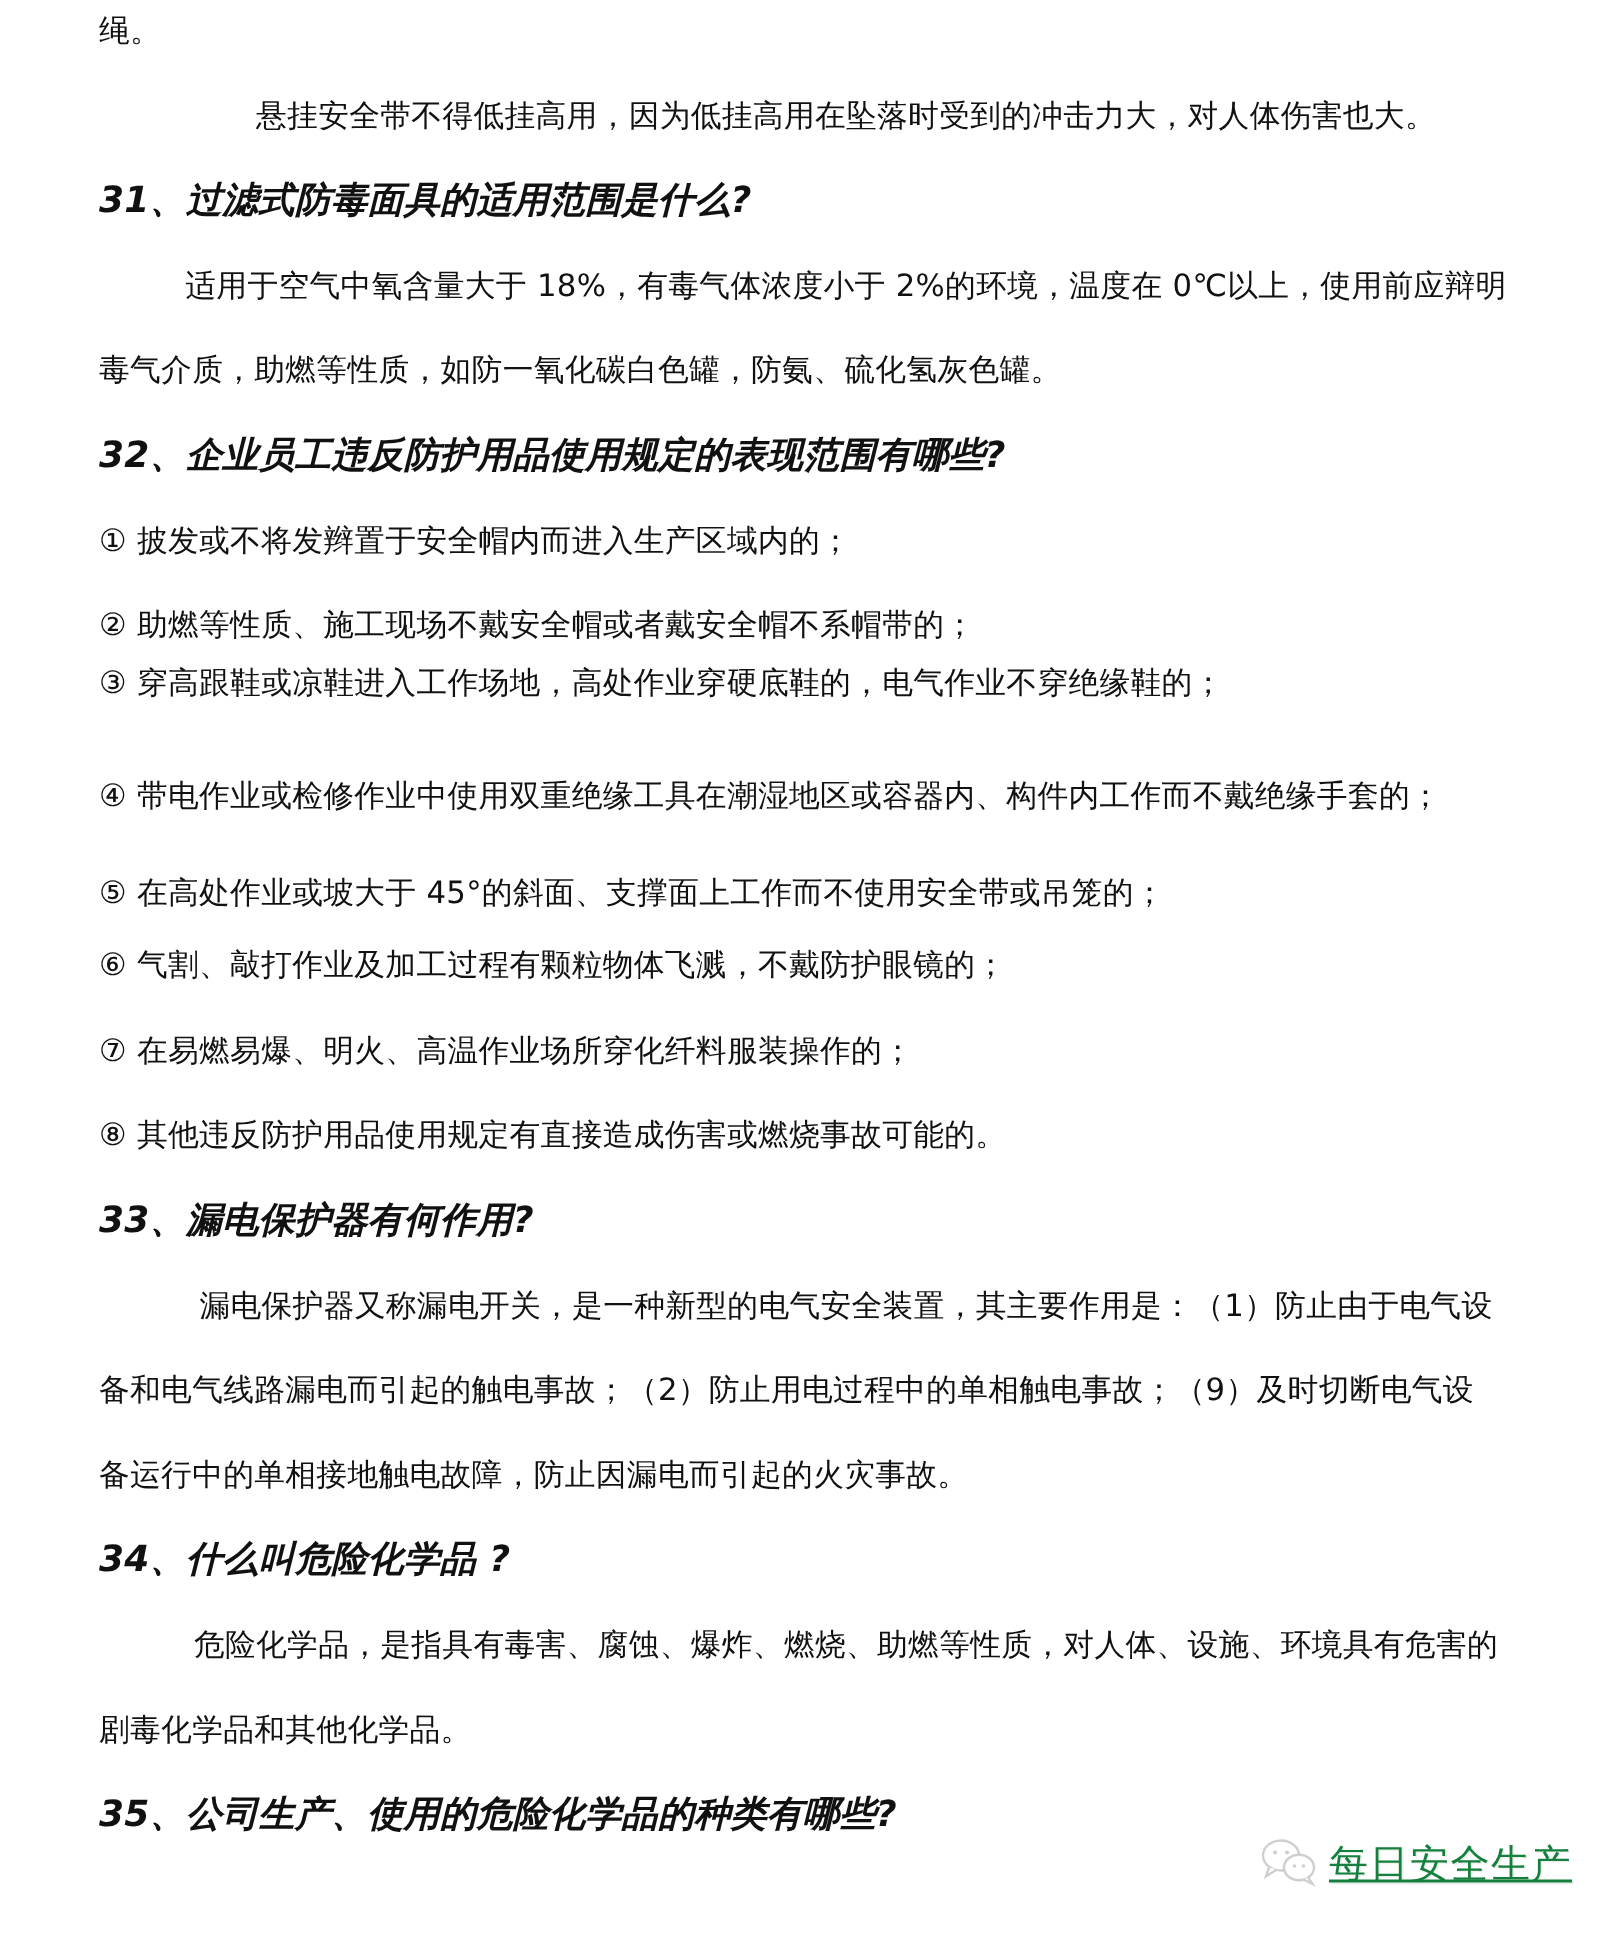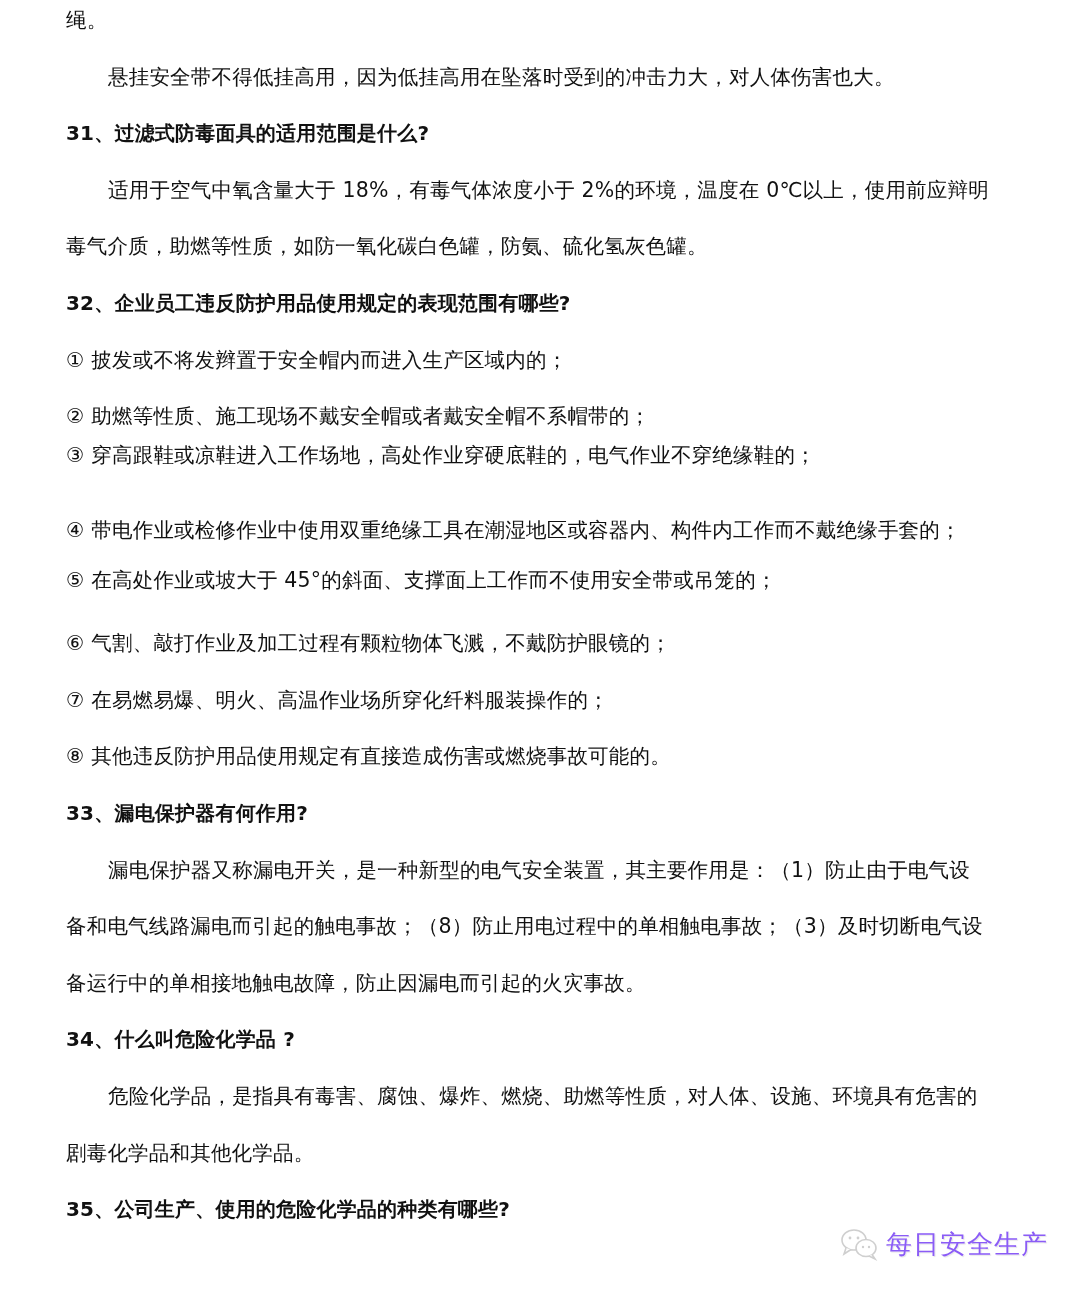--- a/index.html
+++ b/index.html
@@ -7,51 +7,52 @@
       width: 1080px; height: 1289px; position: relative; overflow: hidden;
       font-family: "DejaVu Sans", "Liberation Sans", sans-serif;
       color: #111111;
     }
     .doc { position: absolute; left: 0; top: 0; width: 1080px; }
     .line {
       position: absolute; left: 66px; right: 60px;
       font-size: 20.5px; line-height: 30px; white-space: nowrap;
       letter-spacing: 0.2px;
     }
-    .line.indent { left: 108px; }
-    .line.heading { font-weight: bold; font-size: 20px; }
+    .line.indent { left: 108px; text-align: center; }
+    .line.heading { font-weight: bold; font-size: 24px; font-style: italic; }
     .watermark {
       position: absolute; left: 840px; top: 1222px; height: 40px;
-      display: flex; align-items: flex-end; gap: 6px;
-      color: #8b5cf6; font-size: 26px; letter-spacing: 1px;
+      display: flex; align-items: center; gap: 6px;
+      color: #15803d; font-size: 26px; letter-spacing: 1px;
       text-shadow: 0 0 1px #ffffff, 1px 1px 1px #e4e4e4;
+      text-decoration: underline;
     }
     .watermark svg { display: block; }
   </style>
 </head>
 <body>
 
 <div class="doc">
   <div class="line" style="top:5px">绳。</div>
   <div class="line indent" style="top:62px">悬挂安全带不得低挂高用，因为低挂高用在坠落时受到的冲击力大，对人体伤害也大。</div>
   <div class="line heading" style="top:118px">31、过滤式防毒面具的适用范围是什么?</div>
   <div class="line indent" style="top:175px">适用于空气中氧含量大于 18%，有毒气体浓度小于 2%的环境，温度在 0℃以上，使用前应辩明</div>
   <div class="line" style="top:231px">毒气介质，助燃等性质，如防一氧化碳白色罐，防氨、硫化氢灰色罐。</div>
   <div class="line heading" style="top:288px">32、企业员工违反防护用品使用规定的表现范围有哪些?</div>
   <div class="line" style="top:345px">① 披发或不将发辫置于安全帽内而进入生产区域内的；</div>
   <div class="line" style="top:401px">② 助燃等性质、施工现场不戴安全帽或者戴安全帽不系帽带的；</div>
   <div class="line" style="top:440px">③ 穿高跟鞋或凉鞋进入工作场地，高处作业穿硬底鞋的，电气作业不穿绝缘鞋的；</div>
   <div class="line" style="top:515px">④ 带电作业或检修作业中使用双重绝缘工具在潮湿地区或容器内、构件内工作而不戴绝缘手套的；</div>
-  <div class="line" style="top:565px">⑤ 在高处作业或坡大于 45°的斜面、支撑面上工作而不使用安全带或吊笼的；</div>
+  <div class="line" style="top:580px">⑤ 在高处作业或坡大于 45°的斜面、支撑面上工作而不使用安全带或吊笼的；</div>
   <div class="line" style="top:628px">⑥ 气割、敲打作业及加工过程有颗粒物体飞溅，不戴防护眼镜的；</div>
   <div class="line" style="top:685px">⑦ 在易燃易爆、明火、高温作业场所穿化纤料服装操作的；</div>
   <div class="line" style="top:741px">⑧ 其他违反防护用品使用规定有直接造成伤害或燃烧事故可能的。</div>
   <div class="line heading" style="top:798px">33、漏电保护器有何作用?</div>
   <div class="line indent" style="top:855px">漏电保护器又称漏电开关，是一种新型的电气安全装置，其主要作用是：（1）防止由于电气设</div>
-  <div class="line" style="top:911px">备和电气线路漏电而引起的触电事故；（8）防止用电过程中的单相触电事故；（3）及时切断电气设</div>
+  <div class="line" style="top:911px">备和电气线路漏电而引起的触电事故；（2）防止用电过程中的单相触电事故；（9）及时切断电气设</div>
   <div class="line" style="top:968px">备运行中的单相接地触电故障，防止因漏电而引起的火灾事故。</div>
   <div class="line heading" style="top:1024px">34、什么叫危险化学品 ?</div>
   <div class="line indent" style="top:1081px">危险化学品，是指具有毒害、腐蚀、爆炸、燃烧、助燃等性质，对人体、设施、环境具有危害的</div>
   <div class="line" style="top:1138px">剧毒化学品和其他化学品。</div>
   <div class="line heading" style="top:1194px">35、公司生产、使用的危险化学品的种类有哪些?</div>
   <div class="line" style="top:1319px">①煤气；②煤焦油；③粗苯；④洗油；⑤硫酸。</div>
 </div>
 
 <div class="watermark">
   <span>

